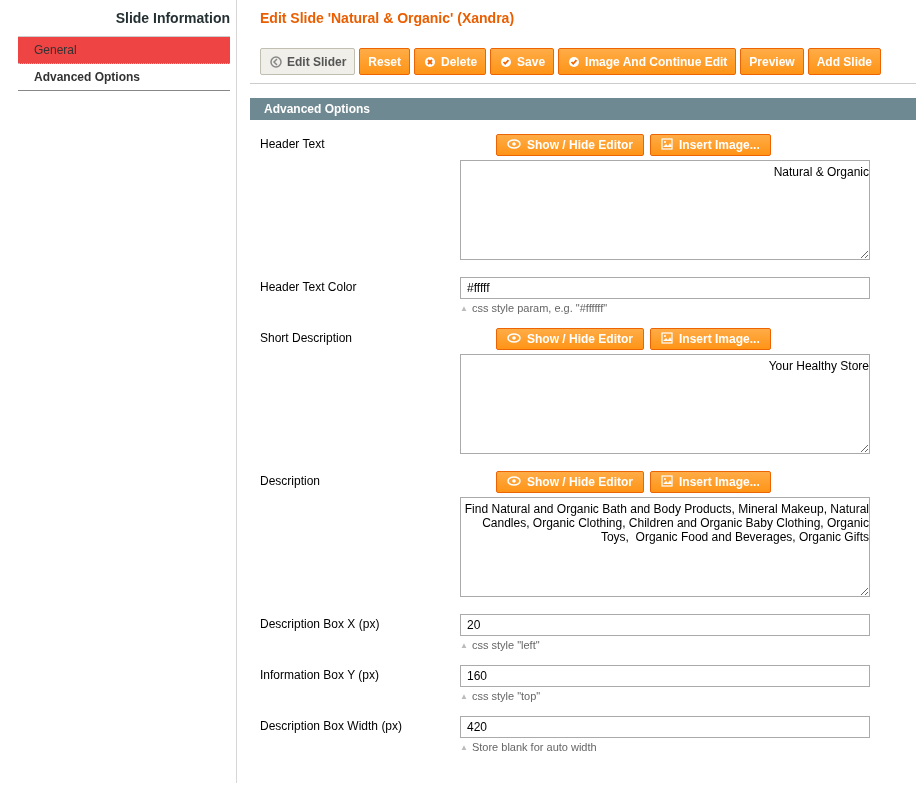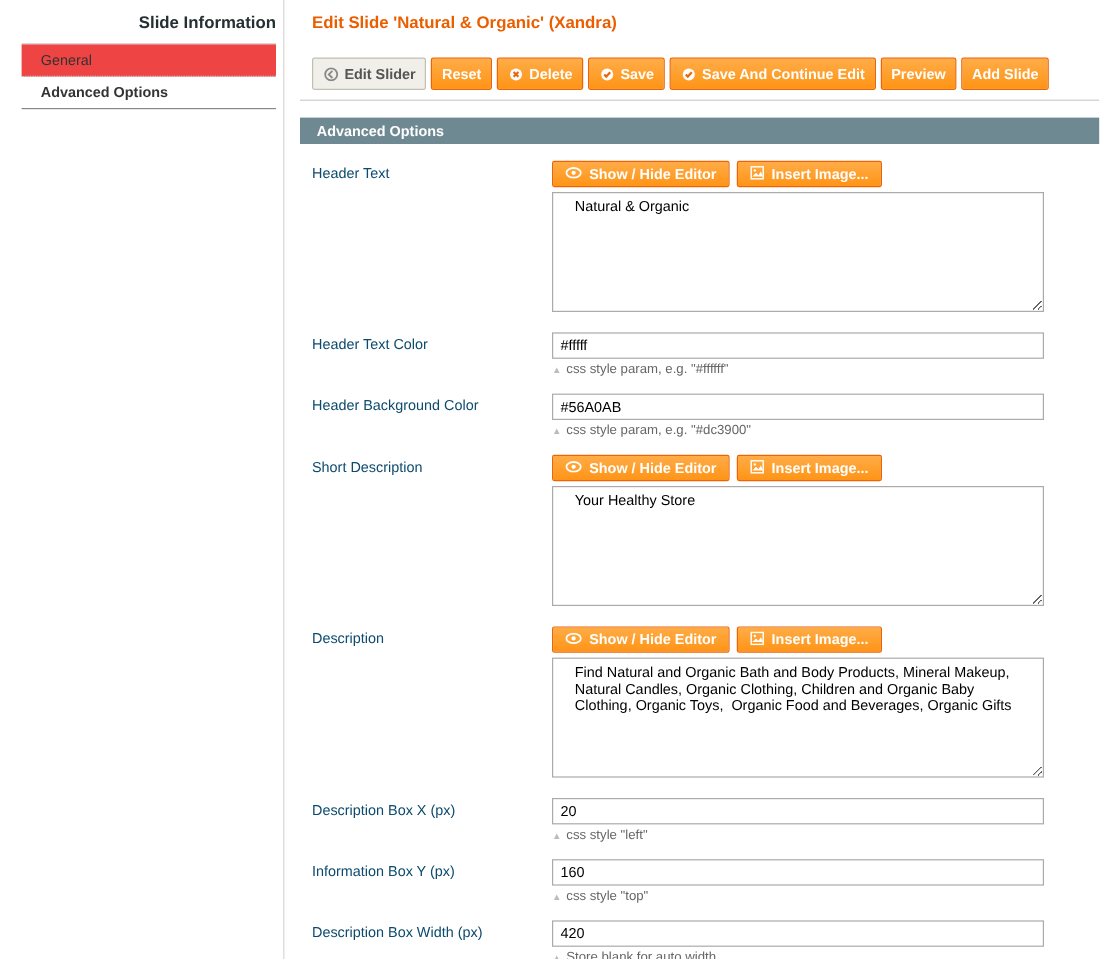--- a/index.html
+++ b/index.html
@@ -15,25 +15,25 @@
   .main { flex: 1; padding: 0 0 20px 0; min-width:0;}
   .page-title { color: #eb5e00; font-weight: bold; font-size: 14px; padding: 10px 0 22px 14px; }
   .button-bar { padding: 0 4px 8px 14px; display: flex; gap: 4px; flex-wrap: nowrap;}
   .btn { display: inline-flex; align-items: center; gap: 4px; padding: 2px 8px; font-size: 12px; font-weight: bold; border: 1px solid; border-radius: 2px; cursor: pointer; white-space:nowrap; height:27px;}
   .btn-gray { background: #f0efe9; border-color: #c1bfb1; color: #555; }
   .btn-orange { background: linear-gradient(#ffac47,#ff9416); border-color: #ed6502; color: #fff; }
   .btn .icn { display:inline-flex; width:14px; height:14px; align-items:center; justify-content:center; }
   .hr { border-top:1px solid #ccc; margin: 0 4px 14px 4px;}
   .section-header { background: #6f8992; color: #fff; font-weight: bold; padding: 4px 14px; font-size:12px; margin: 0 4px 10px 4px;}
   .form-row { display: flex; padding: 4px 14px 10px 14px; }
-  .form-label { width: 200px; flex-shrink: 0; padding-top: 3px; color: #0c4a6e; }
+  .form-label { width: 200px; flex-shrink: 0; padding-top: 3px; color: #000000; }
   .form-field { flex: 1; min-width:0;}
-  .editor-buttons { display: flex; gap: 6px; margin-bottom: 4px; }
+  .editor-buttons { display: flex; gap: 6px; margin-bottom: 4px; margin-left: 36px; }
   .ed-btn { display:inline-flex; align-items:center; gap:6px; padding: 2px 10px; font-size:12px; font-weight:bold; background: linear-gradient(#ffac47,#ff9416); border:1px solid #ed6502; color:#fff; border-radius:2px; cursor:pointer; height:22px;}
-  textarea.field { width: 100%; max-width: 410px; height: 100px; border: 1px solid #aaa; padding: 4px 18px; font-family: Arial; font-size: 12px; resize: both; }
+  textarea.field { width: 100%; max-width: 410px; height: 100px; border: 1px solid #aaa; padding: 4px 0; font-family: Arial; font-size: 12px; resize: both; text-align: right; }
   textarea.field.tall { height: 100px; }
   input.text-field { width: 100%; max-width: 410px; border: 1px solid #aaa; padding: 3px 6px; font-size: 12px; height:22px;}
   .hint { font-size: 11px; color: #666; margin-top: 3px; display:flex; align-items:center; gap:4px;}
   .hint::before { content:"▲"; color:#bbb; font-size:8px; }
 </style>
 </head>
 <body>
 
 <div class="container">
   <div class="sidebar">
@@ -78,21 +78,21 @@
         </span>
         <span>Save</span>
       </button>
       <button class="btn btn-orange">
         <span class="icn">
           <svg width="12" height="12" viewBox="0 0 12 12">
               <circle cx="6" cy="6" r="5" fill="#fff"></circle>
               <path d="M3.5 6 L5.2 7.8 L8.5 4.2" fill="none" stroke="#ed6502" stroke-width="1.8"></path>
             </svg>
         </span>
-        <span>Save And Continue Edit</span>
+        <span>Image And Continue Edit</span>
       </button>
       <button class="btn btn-orange">
         <span>Preview</span>
       </button>
       <button class="btn btn-orange">
         <span>Add Slide</span>
       </button>
     </div>
 
     <div class="hr"></div>
@@ -128,27 +128,20 @@
     </div>
 
     <div class="form-row">
       <div class="form-label">Header Text Color</div>
       <div class="form-field">
         <input class="text-field" value="#fffff" style="">
         <div class="hint">css style param, e.g. "#ffffff"</div>
       </div>
     </div>
 
-    <div class="form-row">
-      <div class="form-label">Header Background Color</div>
-      <div class="form-field">
-        <input class="text-field" value="#56A0AB" style="">
-        <div class="hint">css style param, e.g. "#dc3900"</div>
-      </div>
-    </div>
 
     <div class="form-row">
       <div class="form-label">Short Description</div>
       <div class="form-field">
         <div class="editor-buttons">
           <button class="ed-btn">
             <span class="icn">
               <svg width="14" height="10" viewBox="0 0 14 10">
                   <ellipse cx="7" cy="5" rx="6" ry="4" fill="none" stroke="#fff" stroke-width="1.5"></ellipse>
                   <circle cx="7" cy="5" r="1.8" fill="#fff"></circle>

